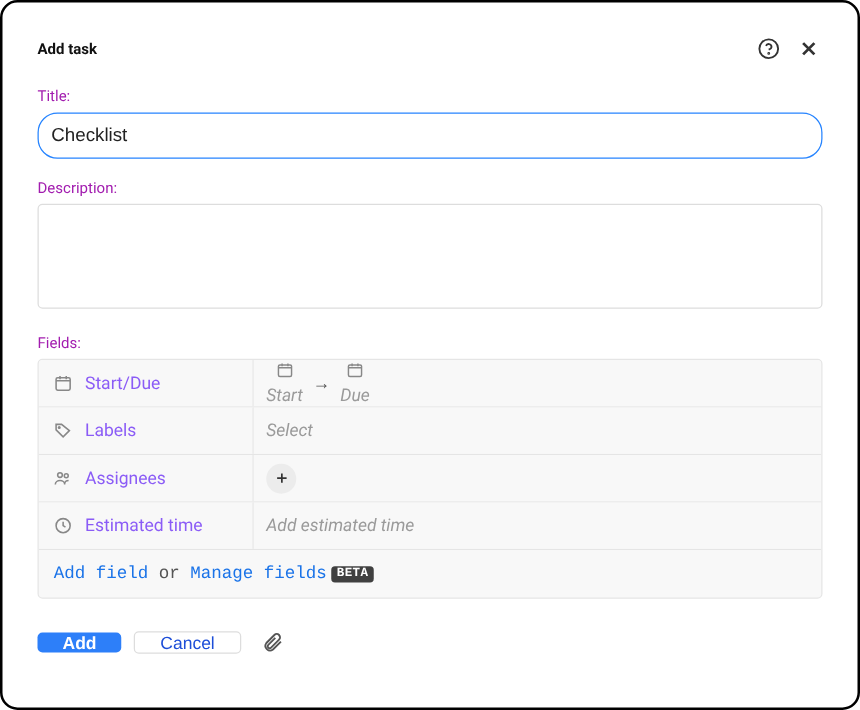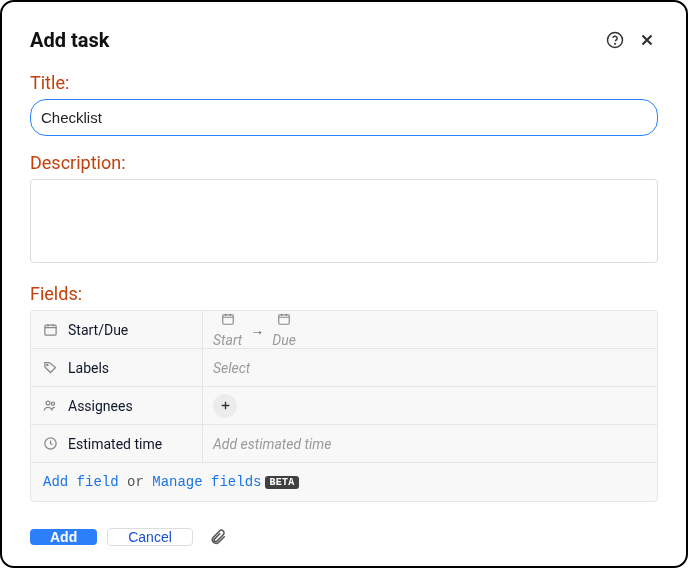--- a/index.html
+++ b/index.html
@@ -1,29 +1,29 @@
 <!DOCTYPE html>
 <html><head>
 <meta charset="utf-8">
 <style>
 * { box-sizing: border-box; margin: 0; padding: 0; }
 body { font-family: -apple-system, BlinkMacSystemFont, "Segoe UI", Roboto, Arial, sans-serif; background: #fff; width: 688px; height: 568px; position: relative; border: 2px solid #000; border-radius: 14px; padding: 0; overflow: hidden; }
 .container { padding: 26px 28px 20px 28px; }
 .header { display: flex; align-items: center; justify-content: space-between; margin-bottom: 20px; }
-.header h1 { font-size: 20px; font-weight: 700; color: #111; }
+.header h1 { font-size: 12px; font-weight: 700; color: #111; }
 .header-icons { display: flex; align-items: center; gap: 10px; }
 .icon-btn { background: none; border: none; cursor: pointer; color: #333; display: inline-flex; align-items: center; justify-content: center; padding: 2px; }
-.form-label { font-size: 18px; color: #c2410c; margin-bottom: 6px; display: block; }
+.form-label { font-size: 12px; color: #a21caf; margin-bottom: 6px; display: block; }
 .title-input { width: 100%; border: 1px solid #2684ff; border-radius: 16px; padding: 9px 10px; font-size: 15px; color: #222; outline: none; }
 .desc-area { width: 100%; border: 1px solid #ddd; border-radius: 4px; min-height: 84px; padding: 8px 10px; font-size: 14px; color: #222; resize: none; outline: none; font-family: inherit; }
 .section { margin-bottom: 16px; }
 .fields-table { border: 1px solid #e5e5e5; border-radius: 4px; overflow: hidden; background: #f8f8f8; }
 .field-row { display: flex; border-bottom: 1px solid #e5e5e5; min-height: 38px; }
 .field-row:last-child { border-bottom: none; }
-.field-label-cell { width: 172px; display: flex; align-items: center; gap: 10px; padding: 0 12px; font-size: 14px; color: #0f172a; border-right: 1px solid #e5e5e5; background: #f8f8f8; }
+.field-label-cell { width: 172px; display: flex; align-items: center; gap: 10px; padding: 0 12px; font-size: 14px; color: #8b5cf6; border-right: 1px solid #e5e5e5; background: #f8f8f8; }
 .field-value-cell { flex: 1; display: flex; align-items: center; padding: 0 10px; font-size: 14px; color: #888; font-style: italic; background: #f8f8f8; gap: 8px; }
 .field-value-cell .placeholder { color: #9a9a9a; font-style: italic; }
 .plus-circle { width: 24px; height: 24px; border-radius: 50%; background: #ececec; display: inline-flex; align-items: center; justify-content: center; color: #333; font-size: 16px; font-style: normal; cursor: pointer; }
 .add-field-row { padding: 10px 12px; font-size: 14px; color: #555; border-bottom: none; }
 .add-field-row a { color: #1a73e8; text-decoration: none; cursor: pointer; }
 .beta-badge { background: #404040; color: #fff; font-size: 10px; font-weight: 700; padding: 1px 4px; border-radius: 3px; margin-left: 4px; letter-spacing: 0.3px; }
 .footer { display: flex; align-items: center; gap: 10px; margin-top: 26px; }
 .btn { border-radius: 4px; padding: 0 20px; font-size: 14px; font-weight: 600; cursor: pointer; border: none; }
 .btn-primary { background: #2d7ff9; color: #fff; }
 .btn-secondary { background: #fff; color: #1d4ed8; border: 1px solid #ddd; font-weight: 500; }

